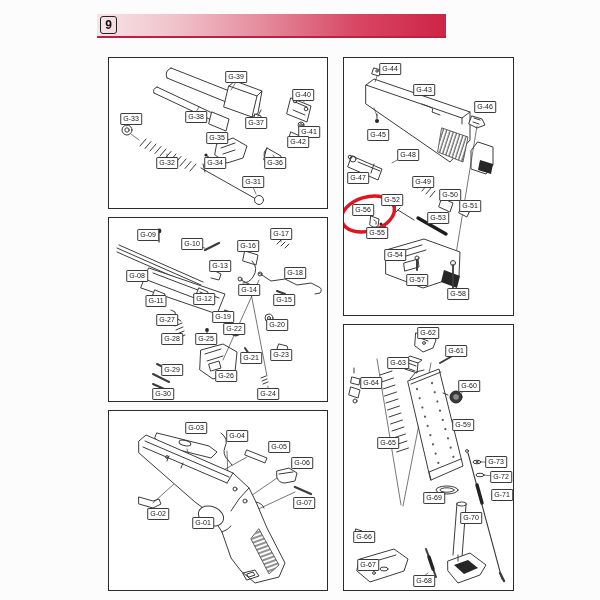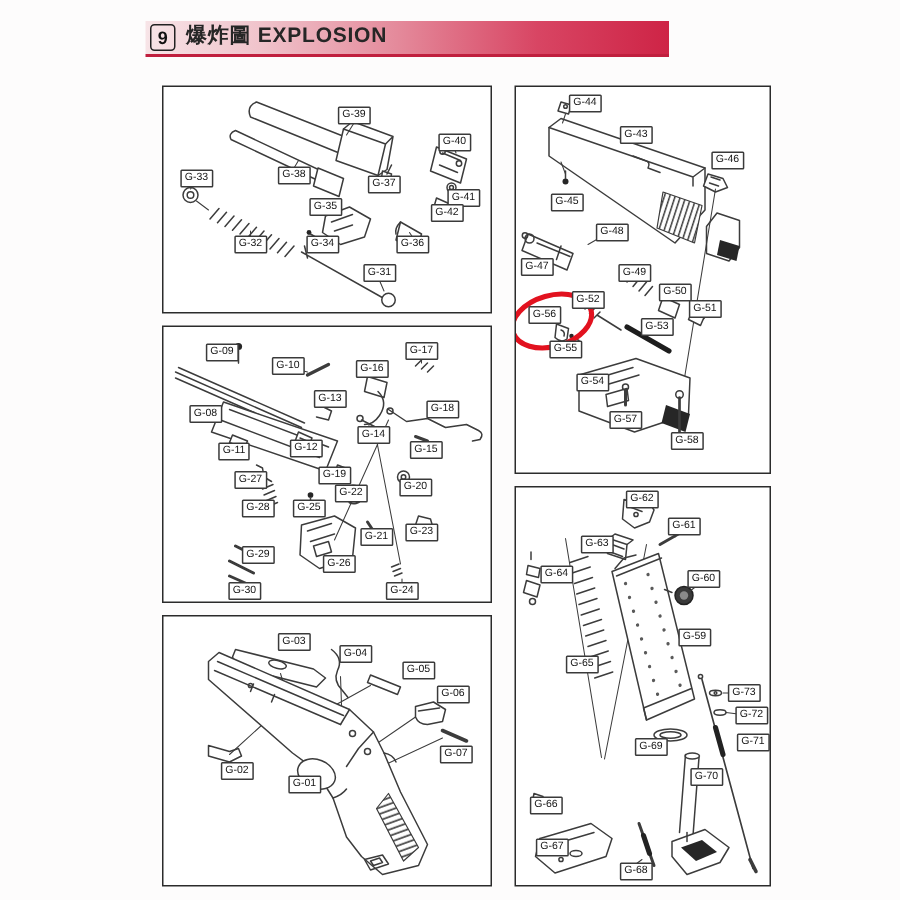--- a/index.html
+++ b/index.html
@@ -32,21 +32,20 @@
   .dk{fill:#262626;stroke:none;}
   .redring{fill:none;stroke:#e2121f;stroke-width:3.4;}
 </style>
 </head>
 <body>
 
 <div id="page">
 
   <div id="banner">
     <div id="secnum">9</div>
-    <div id="ptitle">爆炸圖 EXPLOSION</div>
   </div>
 
   <div id="p1" class="panel">
     <svg width="217" height="149" viewBox="0 0 217 149">
       <g class="ln">
         <path d="M62,10 L128,36 M58,20 L122,46 M62,10 Q55,13 58,20"></path>
         <path class="wfill" d="M120,28 L148,38 L143,59 L115,49 Z"></path>
         <path d="M120,28 L126,23 L153,33 L148,38 M153,33 L149,55 L143,59"></path>
         <path d="M48,29 L116,61 M45,35 L113,67 M48,29 Q43,31 45,35"></path>
         <path class="wfill" d="M103,54 L120,61 L117,73 L100,66 Z"></path>

